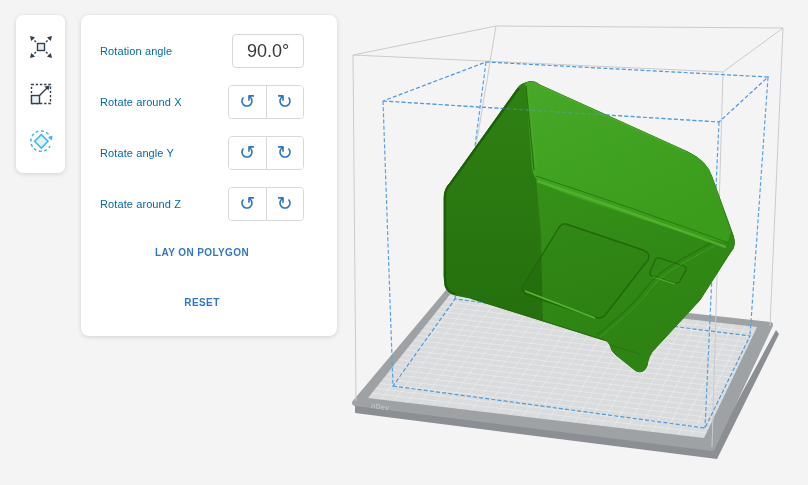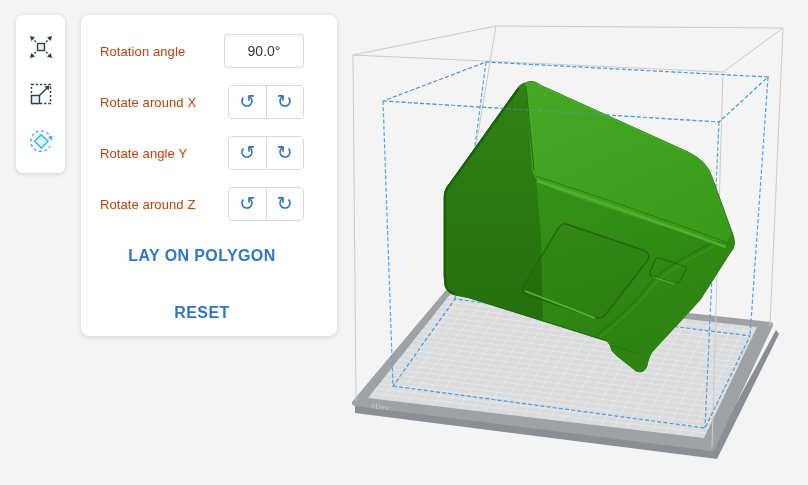--- a/index.html
+++ b/index.html
@@ -18,31 +18,31 @@
     padding:8px 0; }
   .tool-btn { width:34px; height:34px; display:flex; align-items:center; justify-content:center;
     cursor:pointer; border-radius:4px; }
 
   
   .panel { position:absolute; left:81px; top:15px; width:256px; height:321px;
     background:#fff; border-radius:8px; box-shadow:0 1px 5px rgba(0,0,0,.14);
     padding:19px 33px 0 19px; }
   .row { display:flex; align-items:center; justify-content:space-between; height:34px;
     margin-bottom:17px; }
-  .row-label { font-size:13px; color:#c2410c; letter-spacing:.1px; }
-  .angle-input { width:80px; height:34px; border:1px solid #d7d8da; border-radius:4px;
-    text-align:center; font-size:14px; color:#34383d; outline:none; background:#fff;
+  .row-label { font-size:11px; color:#0369a1; letter-spacing:.1px; }
+  .angle-input { width:72px; height:34px; border:1px solid #d7d8da; border-radius:4px;
+    text-align:center; font-size:18px; color:#34383d; outline:none; background:#fff;
     font-family:"Liberation Sans", sans-serif; }
   .btn-group { width:76px; height:34px; border:1px solid #d7d8da; border-radius:4px;
     display:flex; overflow:hidden; background:#fff; }
   .rot-btn { flex:1; display:flex; align-items:center; justify-content:center;
     font-size:19px; line-height:1; color:#2e75c3; cursor:pointer; background:#fff;
     border:none; padding:0 0 2px 0; font-family:"DejaVu Sans", sans-serif; }
   .rot-btn:first-child { border-right:1px solid #d7d8da; }
-  .panel-link { display:block; text-align:center; color:#3076c8; font-size:16px;
+  .panel-link { display:block; text-align:center; color:#3076c8; font-size:10px;
     font-weight:bold; letter-spacing:.4px; cursor:pointer; margin-top:26px;
     text-decoration:none; }
   .panel-link.reset { margin-top:39px; }
 </style>
 </head>
 <body>
 
 <div class="stage">
 
   <div class="viewport">

